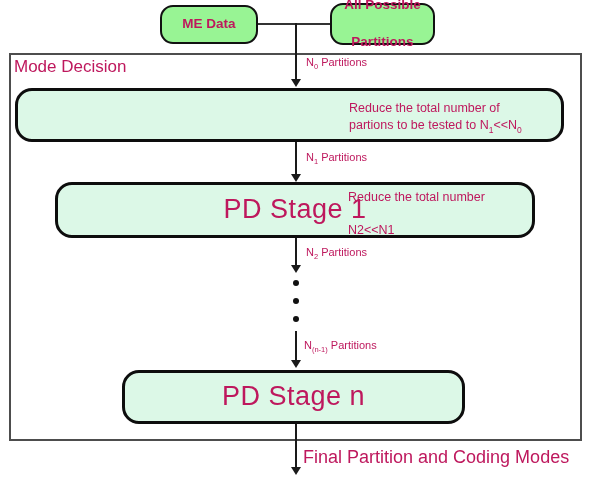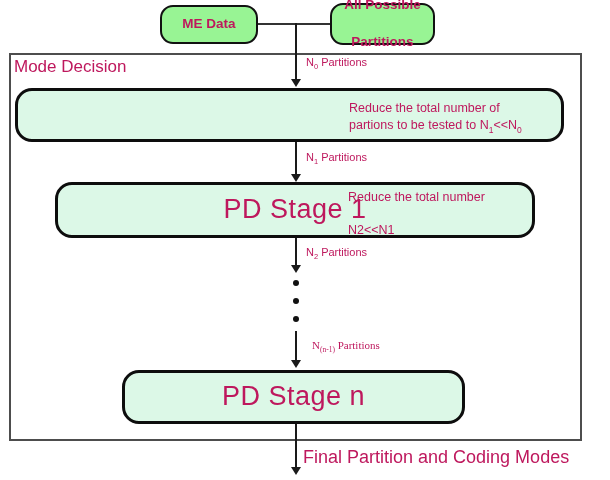--- a/index.html
+++ b/index.html
@@ -156,21 +156,21 @@
   <div class="alabel" style="left:306px; top:246px;">
     <span>N</span><sub>2</sub><span> Partitions</span>
   </div>
 
   <div class="dot" style="left:293px; top:280px;"></div>
   <div class="dot" style="left:293px; top:298px;"></div>
   <div class="dot" style="left:293px; top:316px;"></div>
 
   <div class="vline" style="left:295px; top:331px; height:30px;"></div>
   <div class="ahead" style="left:291px; top:360px;"></div>
-  <div class="alabel" style="left:312px; top:339px;font-family:Liberation Serif, serif;">
+  <div class="alabel" style="left:304px; top:339px;">
     <span>N</span><sub>(n-1)</sub><span> Partitions</span>
   </div>
 
   <div class="stage" id="stagen">
     <div class="stage-title">PD Stage n</div>
   </div>
 
   <div class="vline" style="left:295px; top:424px; height:44px;"></div>
   <div class="ahead" style="left:291px; top:467px;"></div>
   <div class="alabel" style="left:303px; top:447px; font-size:18px;">Final Partition and Coding Modes</div>

